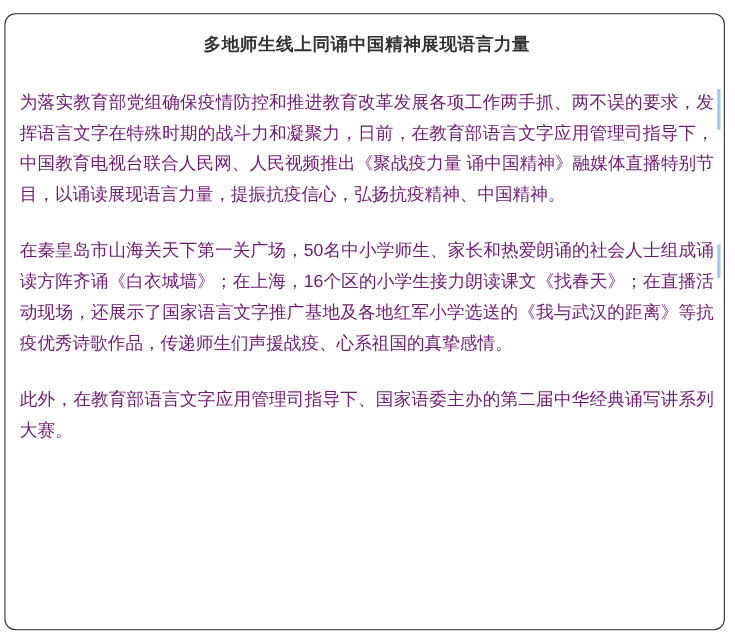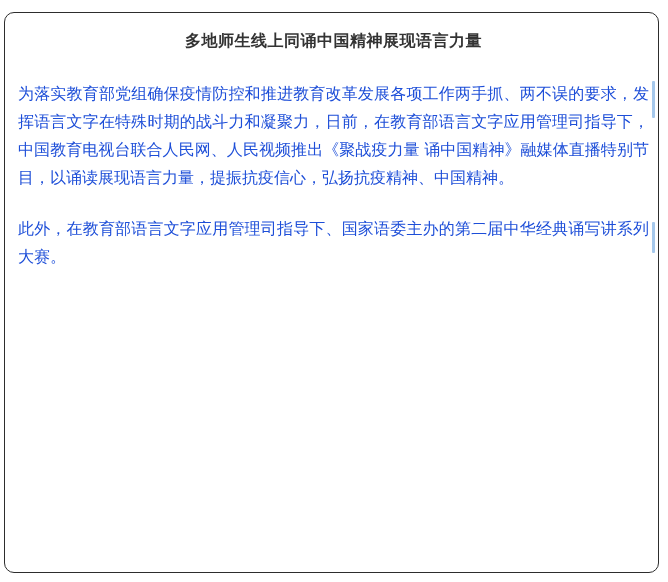--- a/index.html
+++ b/index.html
@@ -34,39 +34,40 @@
     text-align: center;
     color: #333333;
     letter-spacing: 0.5px;
   }
   .para {
     margin: 0 0 23px 0;
     font-size: 16px;
     line-height: 28px;
     text-align: justify;
     text-justify: inter-ideograph;
-    color: #1d4ed8;
+    color: #701a75;
     word-break: break-all;
   }
   .artifact-bar {
     position: absolute;
     width: 3px;
     border-radius: 1px;
     background: #a5c8ec;
   }
   .artifact-bar.bar-1 { left: 652px; top: 81px;  height: 37px; }
   .artifact-bar.bar-2 { left: 652px; top: 222px; height: 31px; }
 </style>
 </head>
 <body>
 
 <div class="frame">
   <h1 class="article-title">多地师生线上同诵中国精神展现语言力量</h1>
 
   <p class="para">为落实教育部党组确保疫情防控和推进教育改革发展各项工作两手抓、两不误的要求，发挥语言文字在特殊时期的战斗力和凝聚力，日前，在教育部语言文字应用管理司指导下，中国教育电视台联合人民网、人民视频推出《聚战疫力量 诵中国精神》融媒体直播特别节目，以诵读展现语言力量，提振抗疫信心，弘扬抗疫精神、中国精神。</p>
 
 
+  <p class="para">在秦皇岛市山海关天下第一关广场，50名中小学师生、家长和热爱朗诵的社会人士组成诵读方阵齐诵《白衣城墙》；在上海，16个区的小学生接力朗读课文《找春天》；在直播活动现场，还展示了国家语言文字推广基地及各地红军小学选送的《我与武汉的距离》等抗疫优秀诗歌作品，传递师生们声援战疫、心系祖国的真挚感情。</p>
 
   <p class="para">此外，在教育部语言文字应用管理司指导下、国家语委主办的第二届中华经典诵写讲系列大赛。</p>
 </div>
 
 <div class="artifact-bar bar-1"></div>
 <div class="artifact-bar bar-2"></div>
 
 </body></html>

